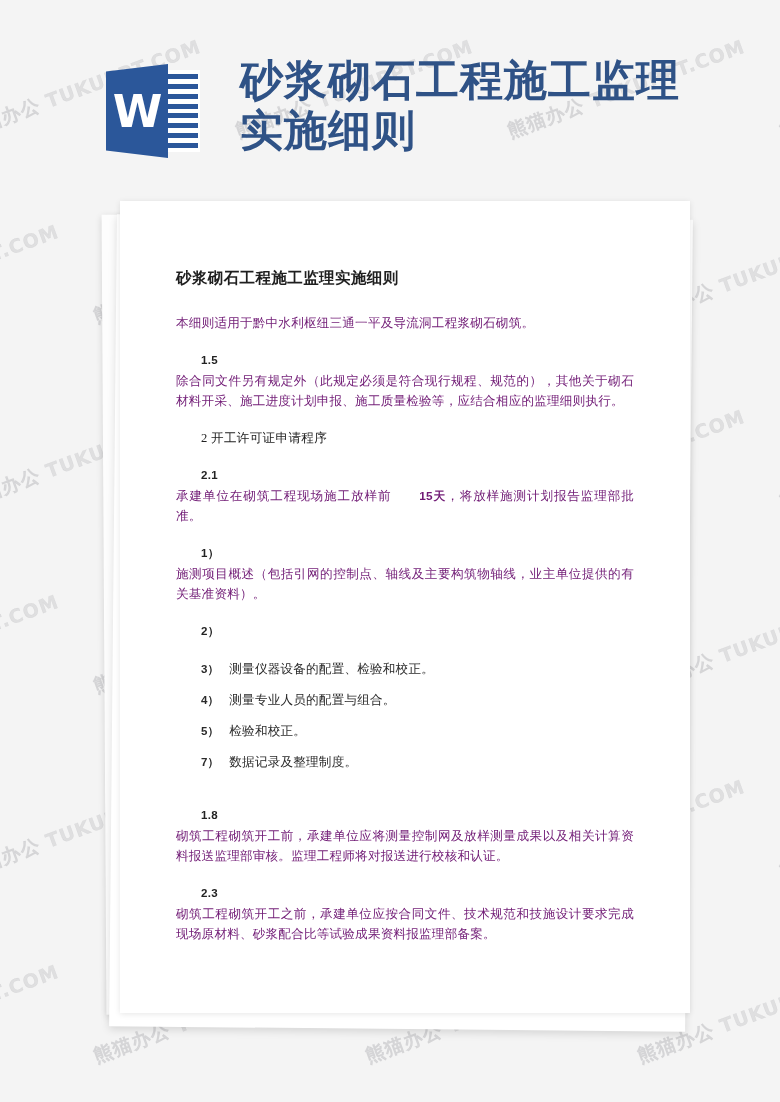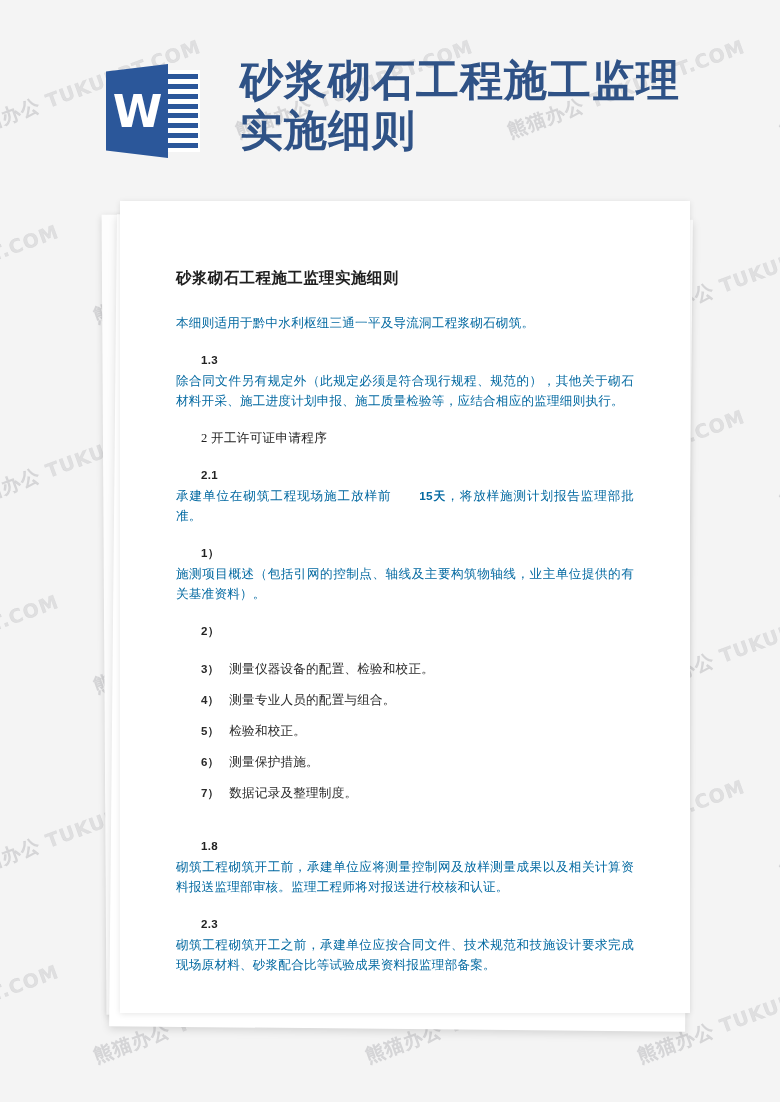--- a/index.html
+++ b/index.html
@@ -184,21 +184,21 @@
     font-family: "Liberation Serif", "DejaVu Serif", serif;
     font-weight: 400;
     font-size: 12.6px;
   }
   .body-text {
     font-size: 12.6px;
     line-height: 20px;
     margin: 0;
     text-align: justify;
     letter-spacing: 0.2px;
-    color: #0369a1;
+    color: #701a75;
   }
   .li-row {
     font-size: 12.6px;
     line-height: 20px;
     margin: 0 0 11px 0;
     padding-left: 25px;
     color: #2a2a2a;
     letter-spacing: 0.2px;
   }
   .li-row .li-num {
@@ -242,21 +242,21 @@
 
   <div id="doc-heading">砂浆砌石工程施工监理实施细则</div>
 
   <div class="blk">
     <p class="body-text">本细则适用于黔中水利枢纽三通一平及导流洞工程浆砌石砌筑。</p>
   </div>
 
   <div class="gap-md"></div>
 
   <div class="blk">
-    <div class="num">1.3</div>
+    <div class="num">1.5</div>
     <p class="body-text">除合同文件另有规定外（此规定必须是符合现行规程、规范的），其他关于砌石材料开采、施工进度计划申报、施工质量检验等，应结合相应的监理细则执行。</p>
   </div>
 
   <div class="gap-md"></div>
 
   <div class="blk">
     <div class="num"><span class="cn">2  开工许可证申请程序</span></div>
   </div>
 
   <div class="gap-md"></div>
@@ -278,21 +278,20 @@
   <div class="blk">
     <div class="num">2）</div>
   </div>
 
   <div class="gap-md"></div>
 
   <div>
     <div class="li-row"><span class="li-num">3）</span><span>测量仪器设备的配置、检验和校正。</span></div>
     <div class="li-row"><span class="li-num">4）</span><span>测量专业人员的配置与组合。</span></div>
     <div class="li-row"><span class="li-num">5）</span><span>检验和校正。</span></div>
-    <div class="li-row"><span class="li-num">6）</span><span>测量保护措施。</span></div>
     <div class="li-row"><span class="li-num">7）</span><span>数据记录及整理制度。</span></div>
   </div>
 
   <div class="gap-lg"></div>
 
 
   <div class="gap-md"></div>
 
   <div class="blk">
     <div class="num">1.8</div>

